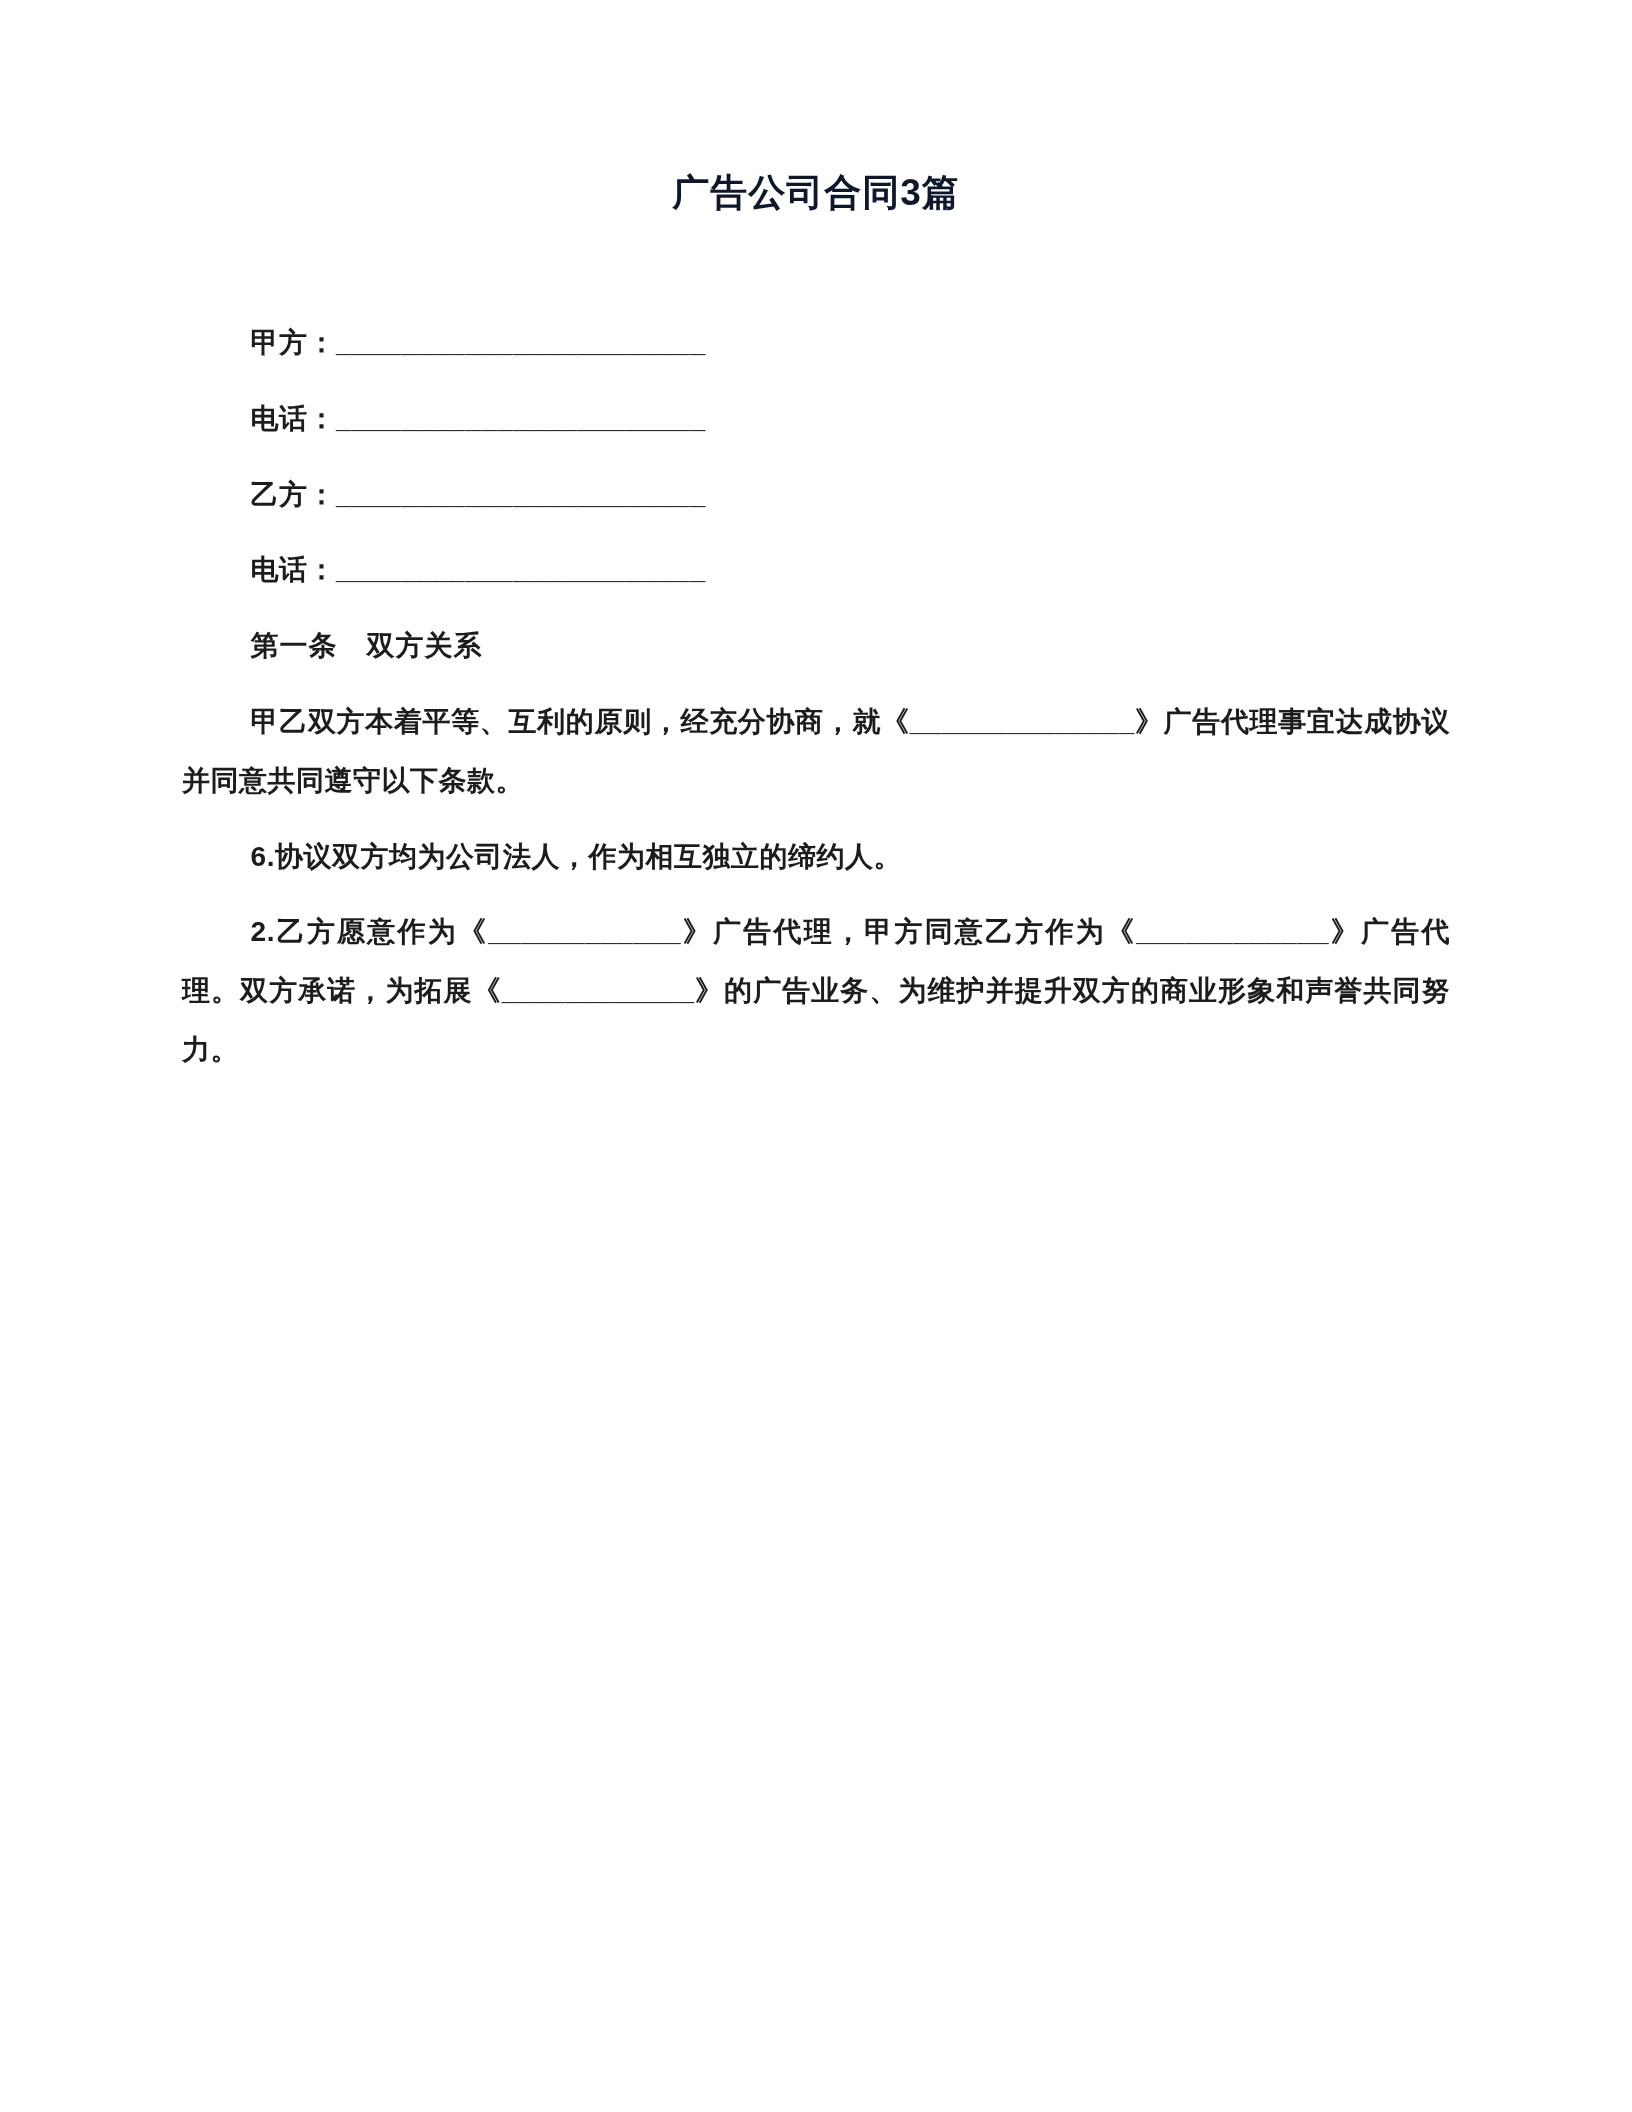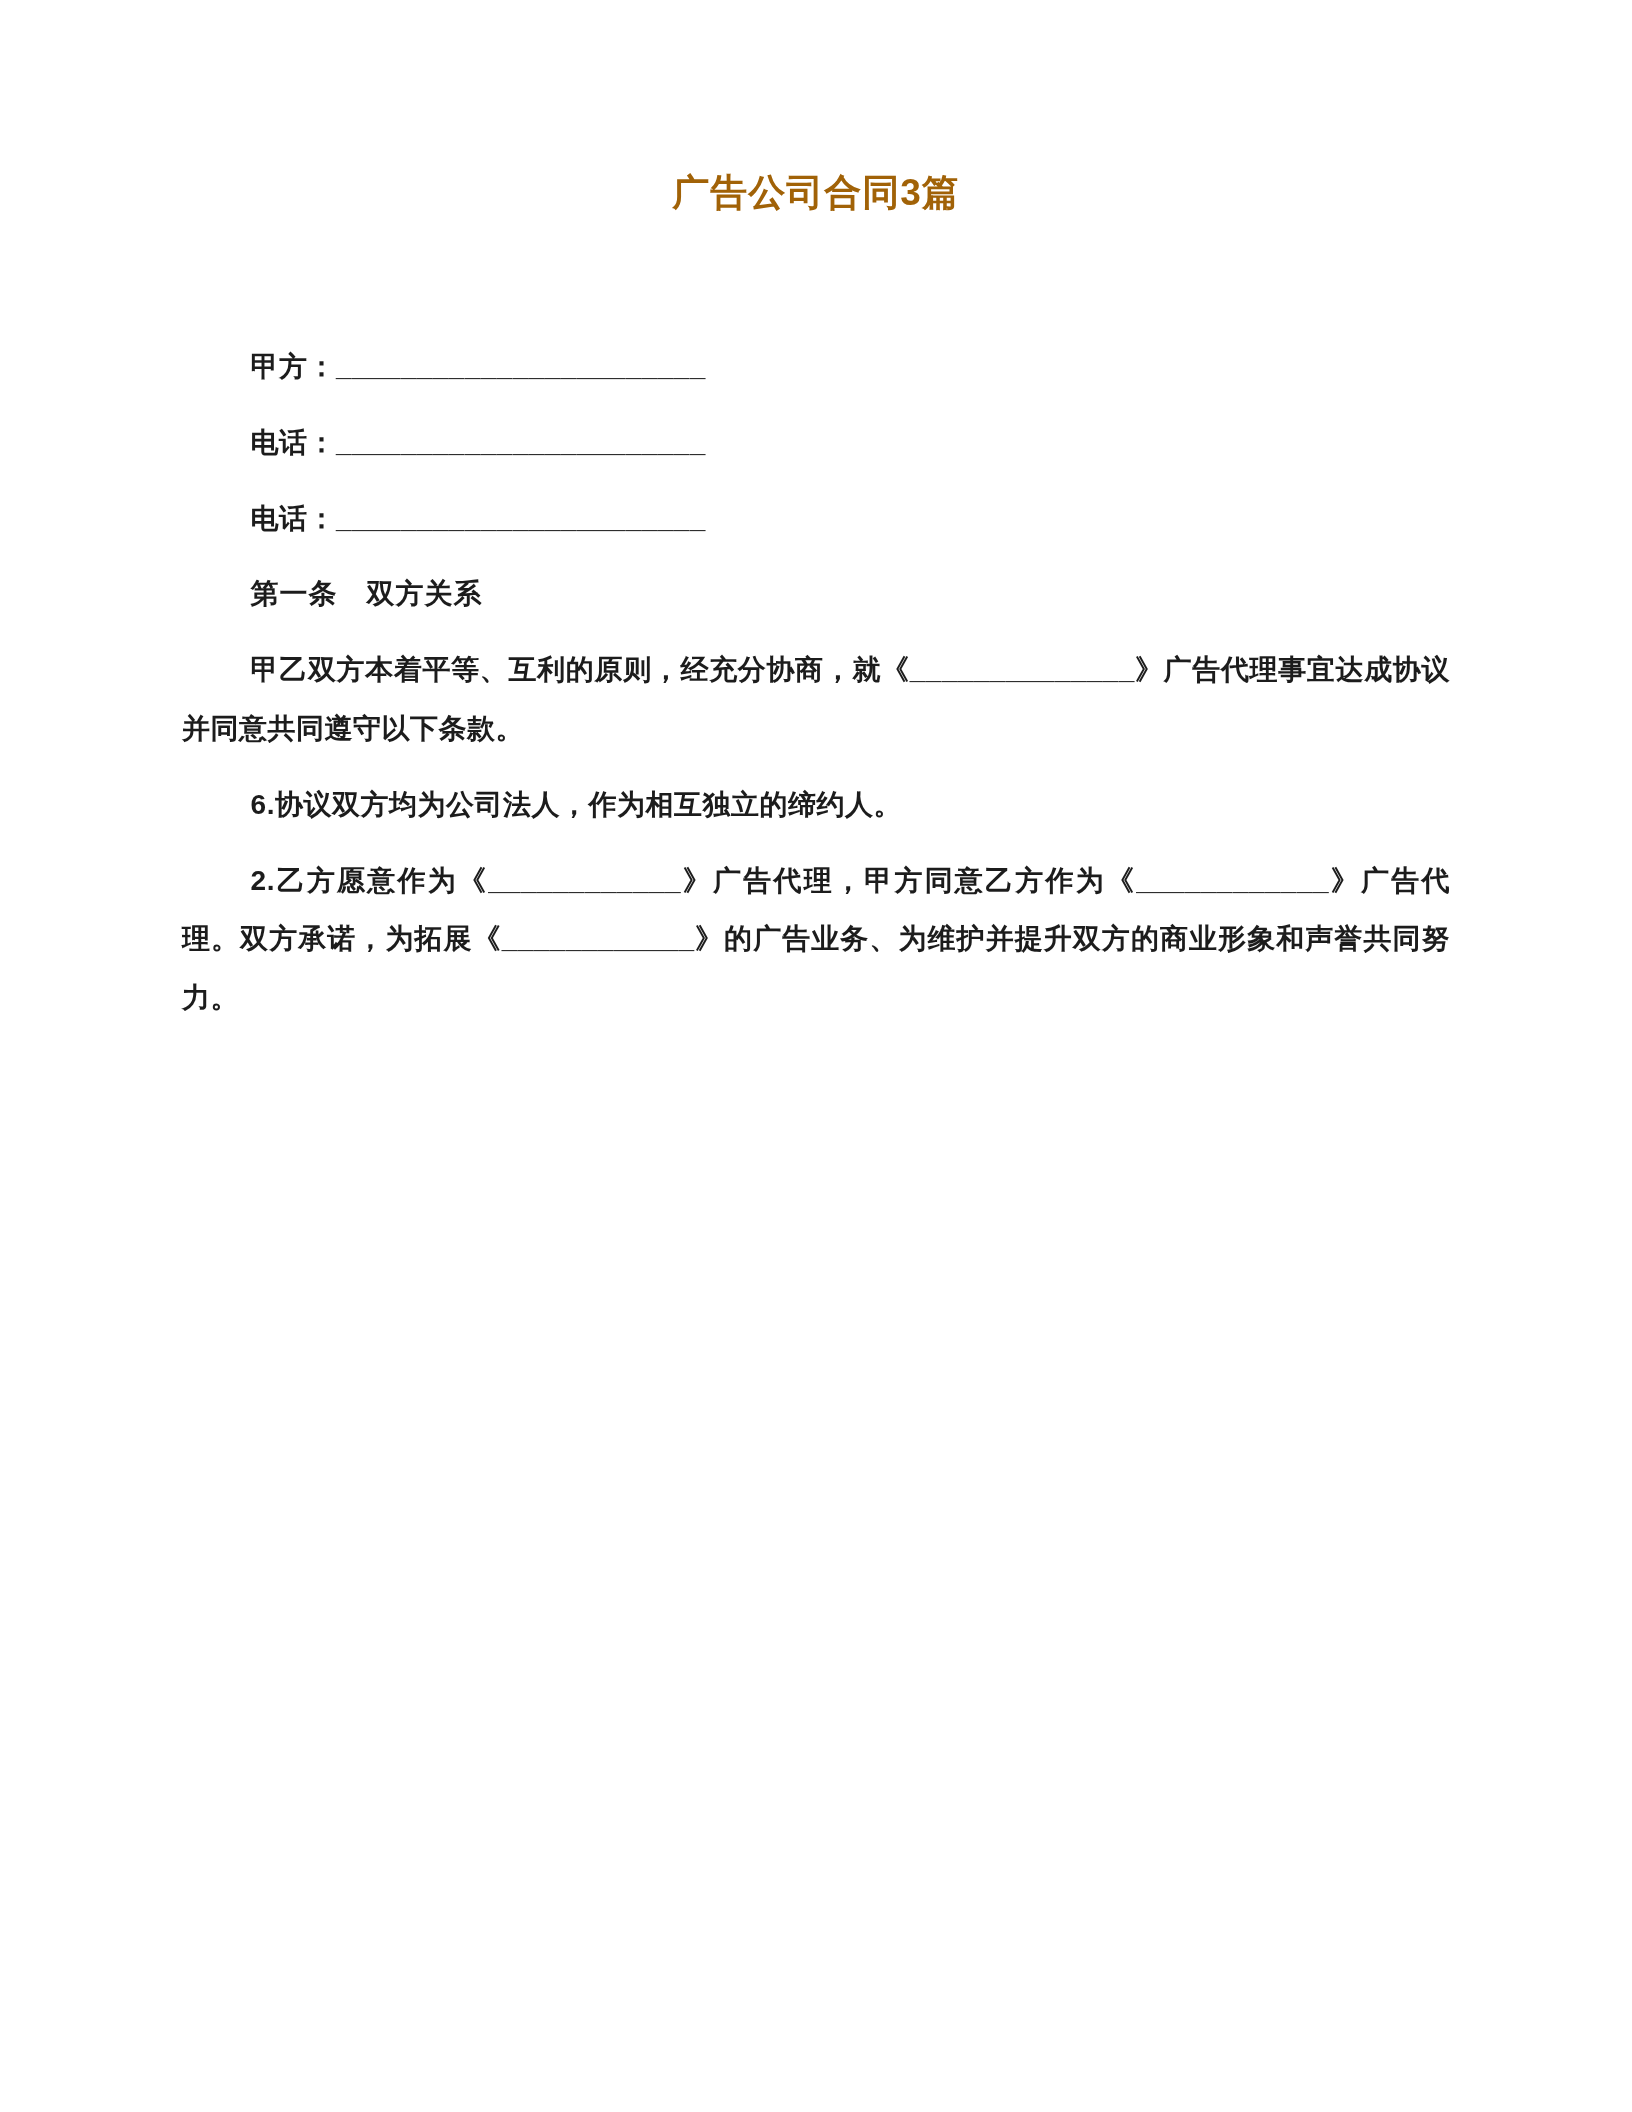--- a/index.html
+++ b/index.html
@@ -18,22 +18,22 @@
     width: 1632px;
     height: 2112px;
     background: #ffffff;
     padding: 168px 182px 0 182px;
   }
   .title {
     text-align: center;
     font-size: 37px;
     font-weight: 700;
     letter-spacing: 1px;
-    margin-bottom: 120px;
-    color: #a16207;
+    margin-bottom: 96px;
+    color: #0f172a;
   }
   .para {
     font-size: 28px;
     line-height: 2.1;
     text-indent: 2.45em;
     text-align: justify;
     margin-bottom: 17px;
     letter-spacing: 0.5px;
     word-break: break-all;
   }
@@ -45,20 +45,21 @@
 <body>
 
 <div class="page">
 
   <h1 class="title">广告公司合同3篇</h1>
 
   <p class="para">甲方：_______________________</p>
 
   <p class="para">电话：_______________________</p>
 
+  <p class="para">乙方：_______________________</p>
 
   <p class="para">电话：_______________________</p>
 
   <p class="para heading">第一条　双方关系</p>
 
   <p class="para">甲乙双方本着平等、互利的原则，经充分协商，就《______________》广告代理事宜达成协议并同意共同遵守以下条款。</p>
 
   <p class="para">6.协议双方均为公司法人，作为相互独立的缔约人。</p>
 
   <p class="para">2.乙方愿意作为《____________》广告代理，甲方同意乙方作为《____________》广告代理。双方承诺，为拓展《____________》的广告业务、为维护并提升双方的商业形象和声誉共同努力。</p>

